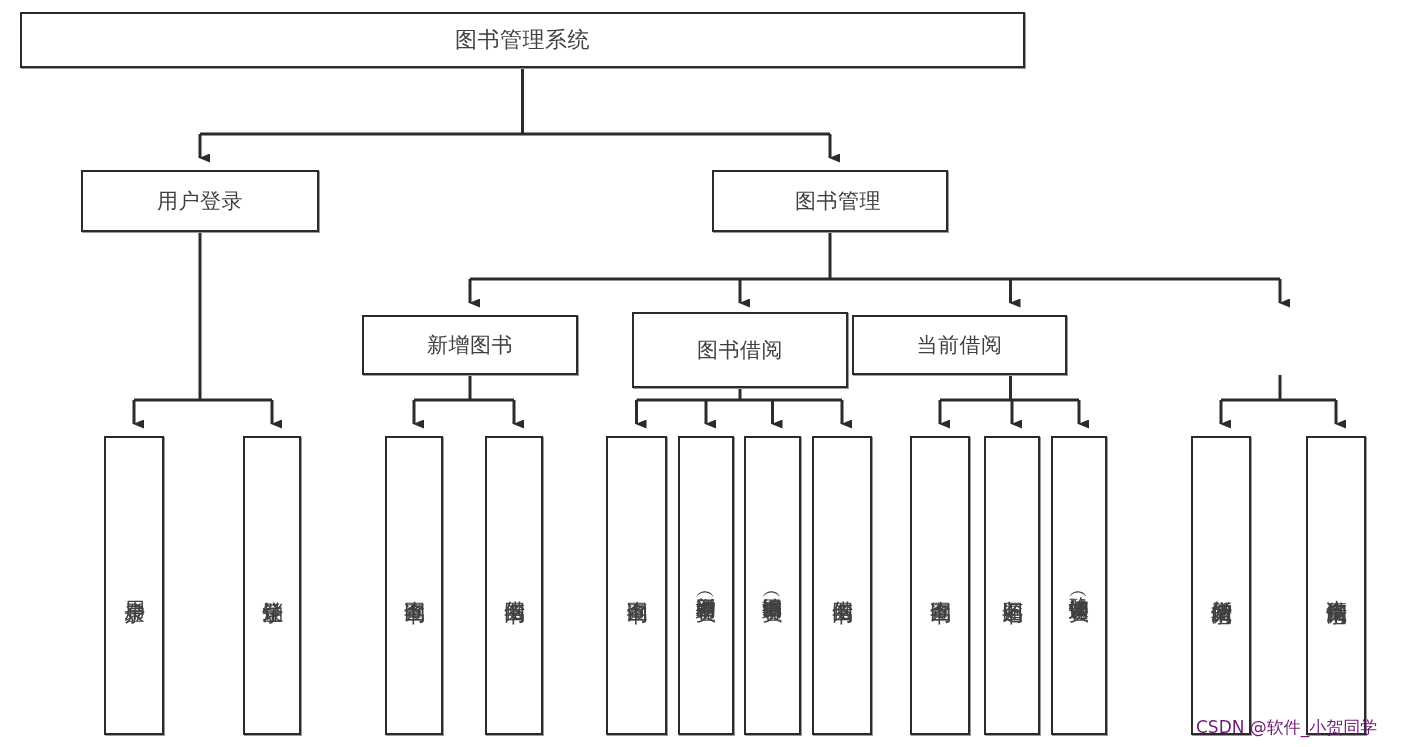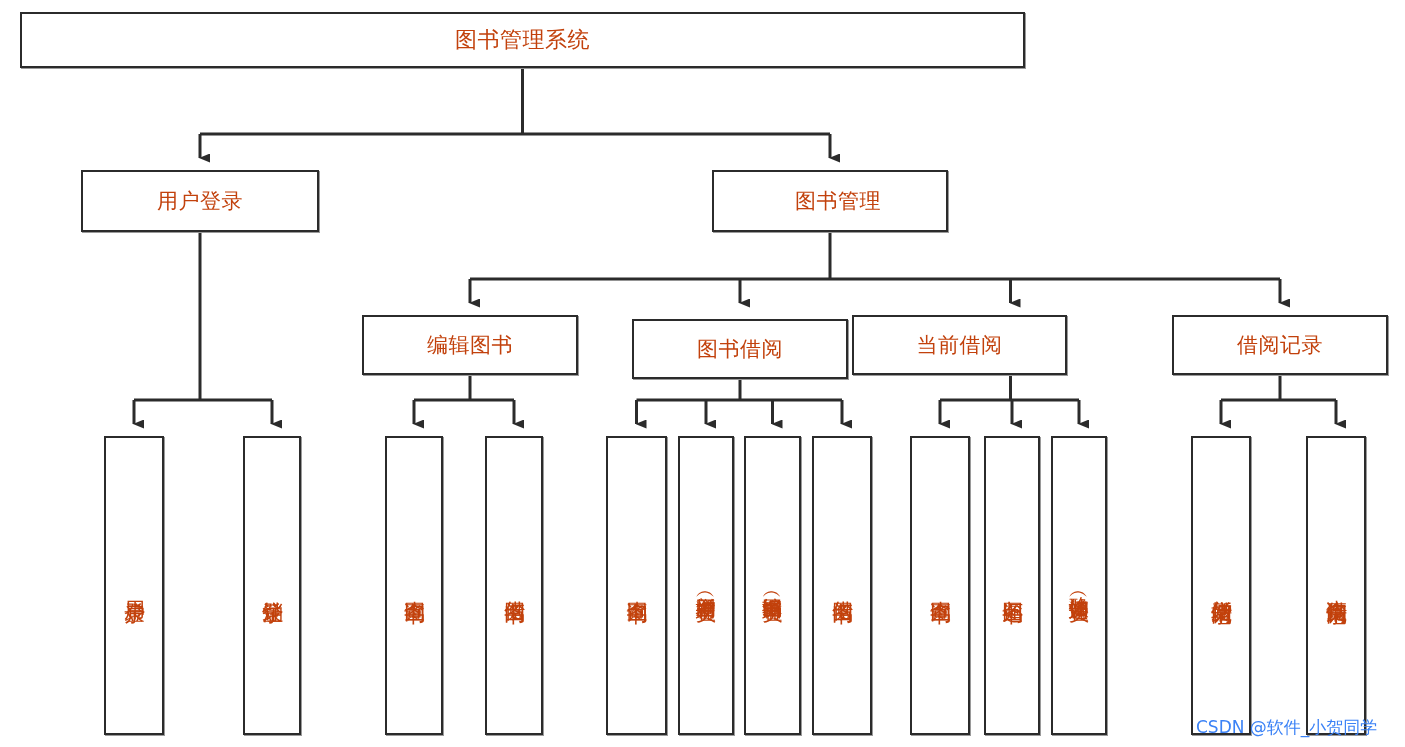--- a/index.html
+++ b/index.html
@@ -36,21 +36,21 @@
     align-items: center;
     justify-content: center;
     color: #1c1c1c;
     z-index: 2;
   }
   .node .node-label {
     display: block;
     text-align: center;
     line-height: 1.18;
     letter-spacing: 0.5px;
-    color: #c2410c;
+    color: #404040;
   }
   
   .node.horiz .node-label {
     font-size: 21px;
     white-space: nowrap;
   }
   .node.root .node-label {
     font-size: 22px;
   }
   
@@ -66,21 +66,21 @@
     line-height: 1.12;
     letter-spacing: 1px;
     max-height: 100%;
     text-align: left;
   }
   .node.vert.narrow .node-label {
     font-size: 20px;
   }
   .watermark {
     position: absolute;
-    color: #3b82f6;
+    color: #701a75;
     font-size: 17px;
     white-space: nowrap;
     z-index: 5;
     font-family: "DejaVu Sans", "Liberation Sans", sans-serif;
   }
 </style>
 </head>
 <body>
 
 <div id="diagram-root">
@@ -133,30 +133,27 @@
   </div>
 
   <div class="node horiz" style="left: 81px; top: 170px; width: 238px; height: 62px;">
     <span class="node-label">用户登录</span>
   </div>
   <div class="node horiz" style="left: 712px; top: 170px; width: 236px; height: 62px; padding-left: 16px;">
     <span class="node-label">图书管理</span>
   </div>
 
   <div class="node horiz" style="left: 362px; top: 315px; width: 216px; height: 60px;">
-    <span class="node-label">编辑图书</span>
+    <span class="node-label">新增图书</span>
   </div>
-  <div class="node horiz" style="left: 632px; top: 319px; width: 216px; height: 60px;">
+  <div class="node horiz" style="left: 632px; top: 312px; width: 216px; height: 76px;">
     <span class="node-label">图书借阅</span>
   </div>
   <div class="node horiz" style="left: 852px; top: 315px; width: 215px; height: 60px;">
     <span class="node-label">当前借阅</span>
-  </div>
-  <div class="node horiz" style="left: 1172px; top: 315px; width: 216px; height: 60px;">
-    <span class="node-label">借阅记录</span>
   </div>
 
   <div class="node vert" style="left: 104px; top: 436px; width: 60px; height: 299px;">
     <span class="node-label">用户登录</span>
   </div>
   <div class="node vert" style="left: 243px; top: 436px; width: 58px; height: 299px;">
     <span class="node-label">注销登录</span>
   </div>
 
   <div class="node vert" style="left: 385px; top: 436px; width: 58px; height: 299px;">

